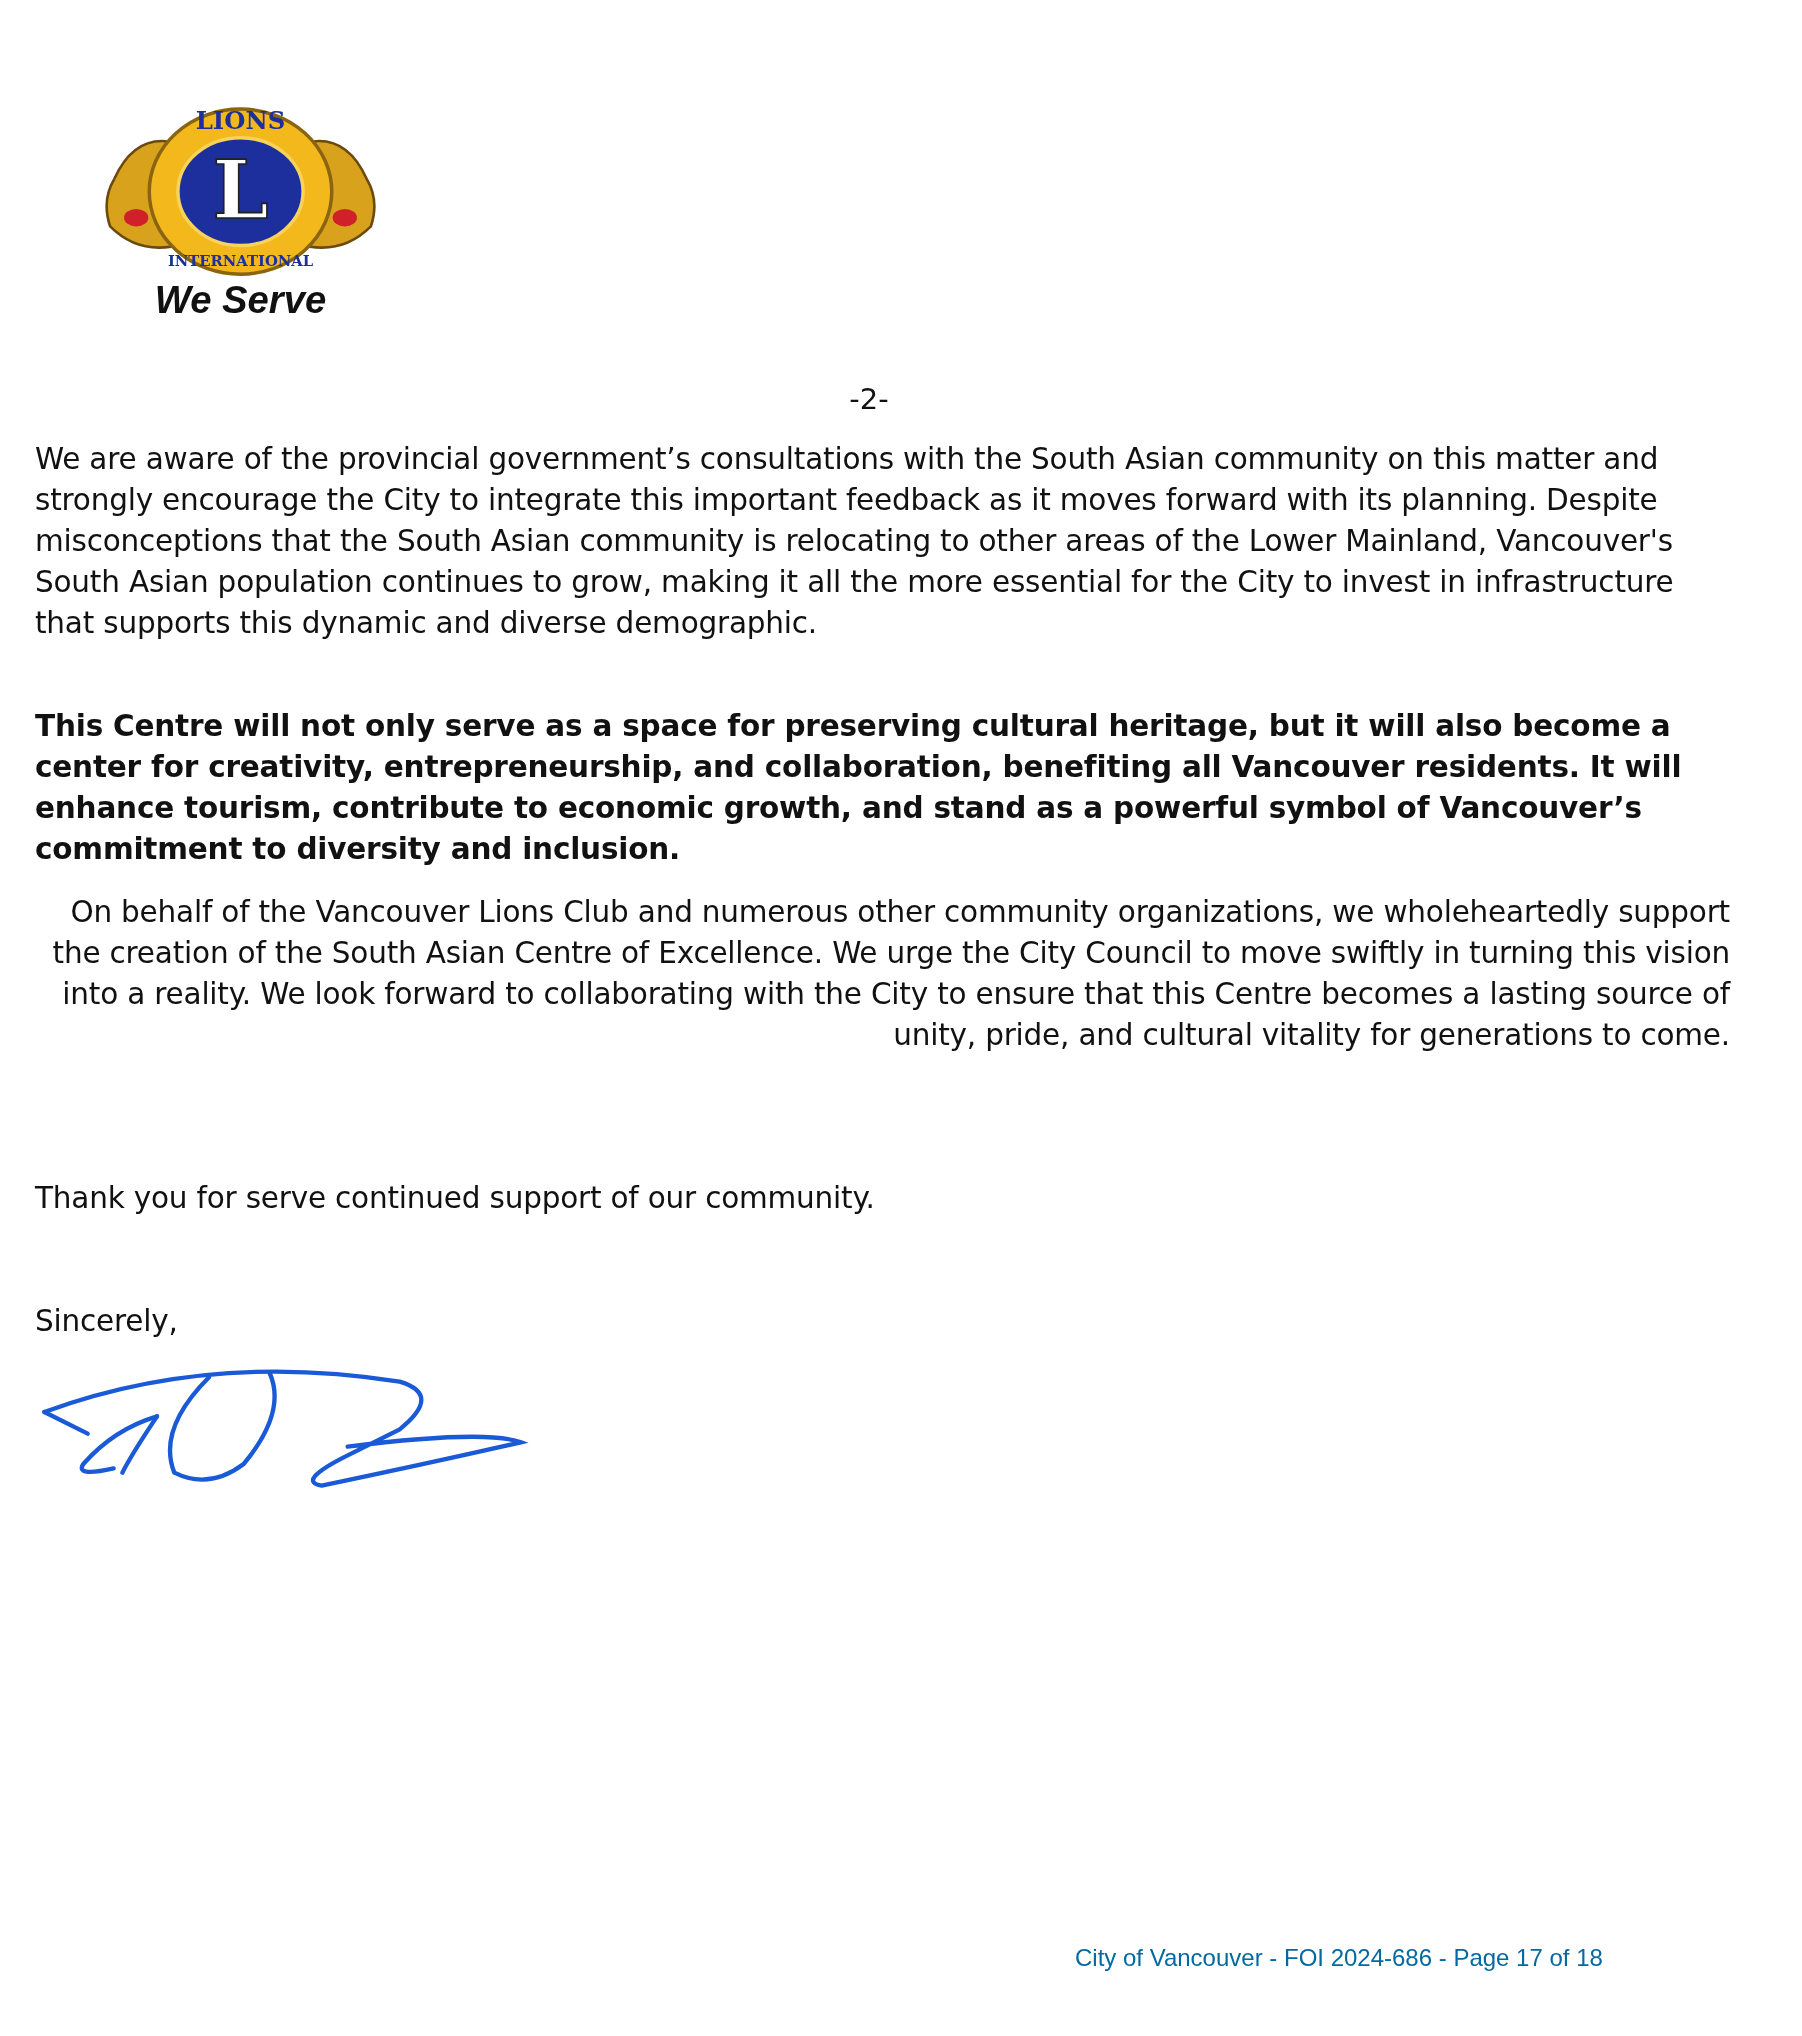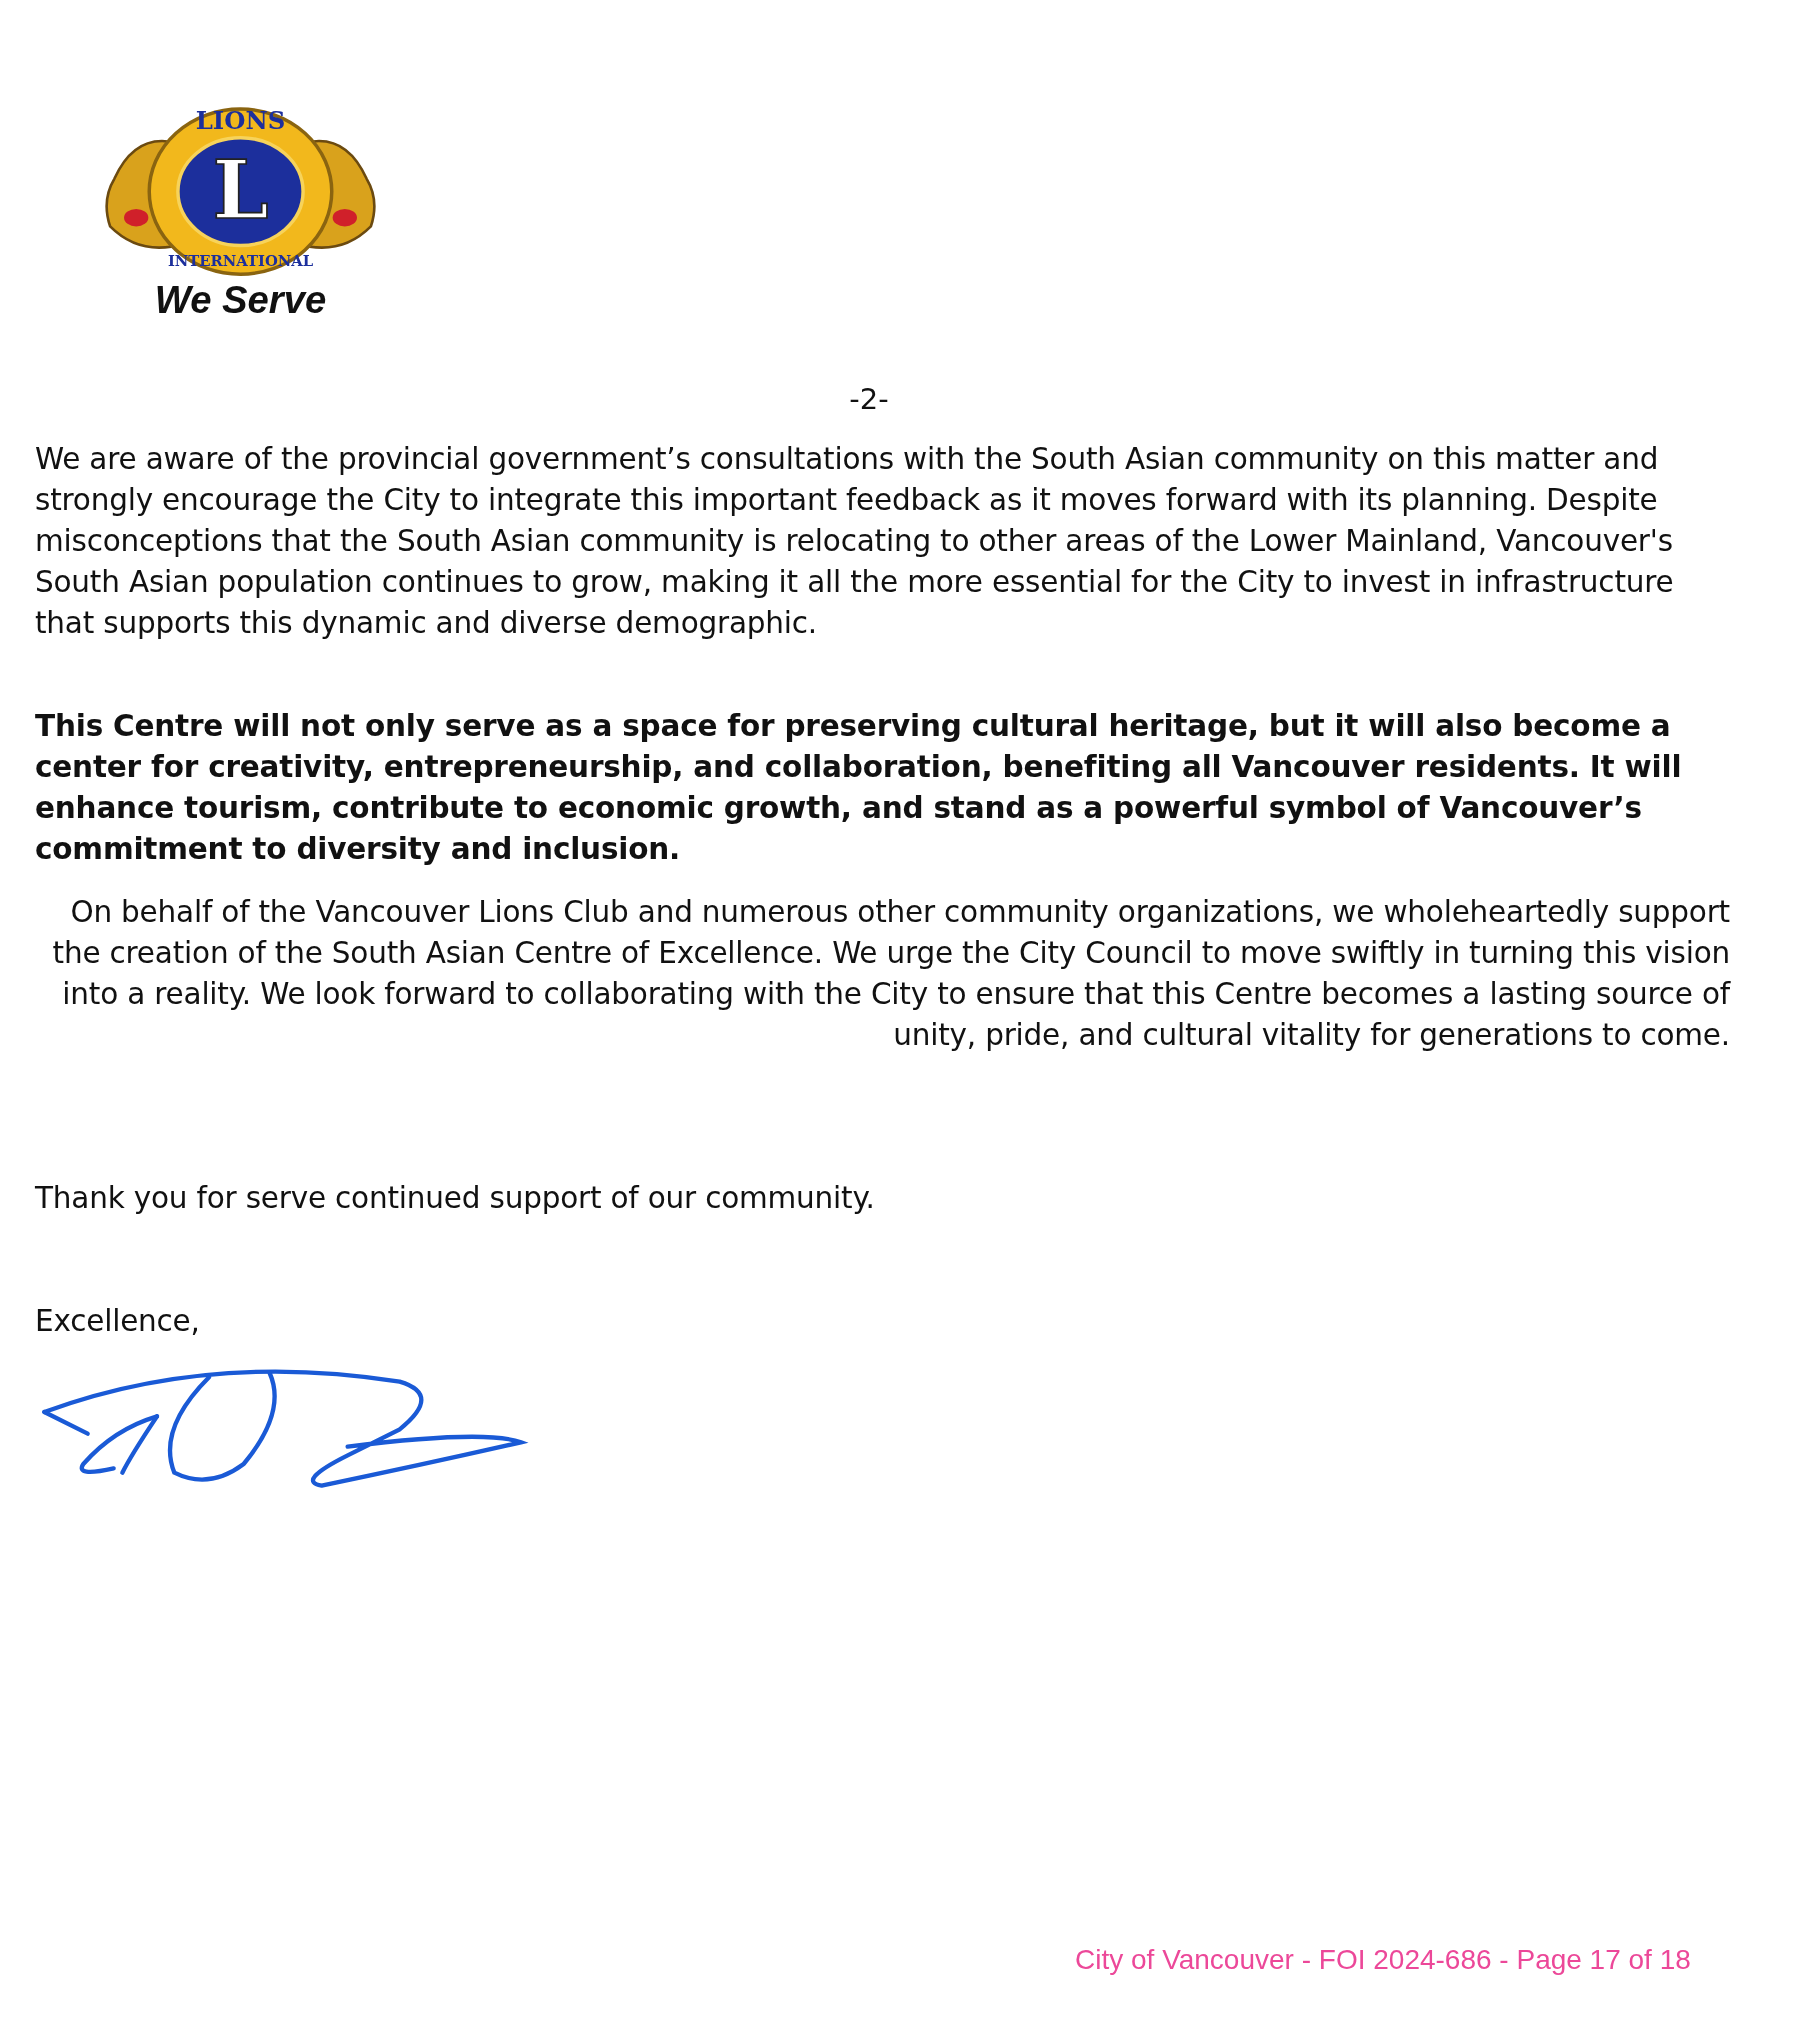--- a/index.html
+++ b/index.html
@@ -5,21 +5,21 @@
   html,body{margin:0;padding:0;background:#fff;}
   body{width:1802px;height:2036px;position:relative;overflow:hidden;font-family:"DejaVu Sans",sans-serif;color:#111;}
   .logo{position:absolute;left:97px;top:96px;width:287px;height:226px;}
   .page-num{position:absolute;left:0;width:1738px;top:382px;text-align:center;font-size:29px;}
   .body-text{position:absolute;left:35px;width:1695px;font-size:29.5px;line-height:41px;letter-spacing:-0.2px;}
   .body-text p{margin:0;}
   #p1{top:439px;} #p2{top:706px;font-weight:bold;} #p3{top:892px;text-align:right;}
   #thanks{top:1178px;} #sincerely{top:1301px;}
   .sig{position:absolute;left:35px;top:1360px;width:504px;height:143px;}
   .signer{position:absolute;left:35px;top:1527px;font-size:29.5px;line-height:38px;}
-  .footer{position:absolute;left:1075px;top:1944px;font-family:"Liberation Sans",sans-serif;font-size:28px;color:#ec4899;}
+  .footer{position:absolute;left:1075px;top:1944px;font-family:"Liberation Sans",sans-serif;font-size:24px;color:#0369a1;}
 </style>
 </head>
 <body>
 
 <div class="logo">
   <svg width="287" height="226" viewBox="0 0 330 260">
     <path d="M20 95 Q45 40 95 55 L100 170 Q50 185 15 150 Q5 120 20 95Z" fill="#d9a21c" stroke="#6b4a10" stroke-width="3"></path>
     <path d="M310 95 Q285 40 235 55 L230 170 Q280 185 315 150 Q325 120 310 95Z" fill="#d9a21c" stroke="#6b4a10" stroke-width="3"></path>
     <ellipse cx="45" cy="140" rx="14" ry="10" fill="#d0202a"></ellipse>
     <ellipse cx="285" cy="140" rx="14" ry="10" fill="#d0202a"></ellipse>
@@ -40,21 +40,21 @@
 <div class="body-text" id="p2">
     <p>This Centre will not only serve as a space for preserving cultural heritage, but it will also become a center for creativity, entrepreneurship, and collaboration, benefiting all Vancouver residents. It will enhance tourism, contribute to economic growth, and stand as a powerful symbol of Vancouver’s commitment to diversity and inclusion.</p>
   </div>
 <div class="body-text" id="p3">
     <p>On behalf of the Vancouver Lions Club and numerous other community organizations, we wholeheartedly support the creation of the South Asian Centre of Excellence. We urge the City Council to move swiftly in turning this vision into a reality. We look forward to collaborating with the City to ensure that this Centre becomes a lasting source of unity, pride, and cultural vitality for generations to come.</p>
   </div>
 <div class="body-text" id="thanks">
     <p>Thank you for serve continued support of our community.</p>
   </div>
 <div class="body-text" id="sincerely">
-    <p>Excellence,</p>
+    <p>Sincerely,</p>
   </div>
 
 <div class="sig">
   <svg width="504" height="143" viewBox="0 0 580 165" fill="none" stroke="#1a5ad6" stroke-width="5" stroke-linecap="round">
     <path d="M10 60 Q200 -10 420 25 Q470 40 420 80 L360 110 Q300 140 330 145 Q450 120 560 95 Q520 80 360 100"></path>
     <path d="M10 60 L60 85"></path>
     <path d="M140 65 Q90 80 55 120 Q45 135 90 125"></path>
     <path d="M140 65 Q110 110 100 130"></path>
     <path d="M200 20 Q140 80 160 130 Q200 150 240 120 Q290 60 270 15"></path>
   </svg>

